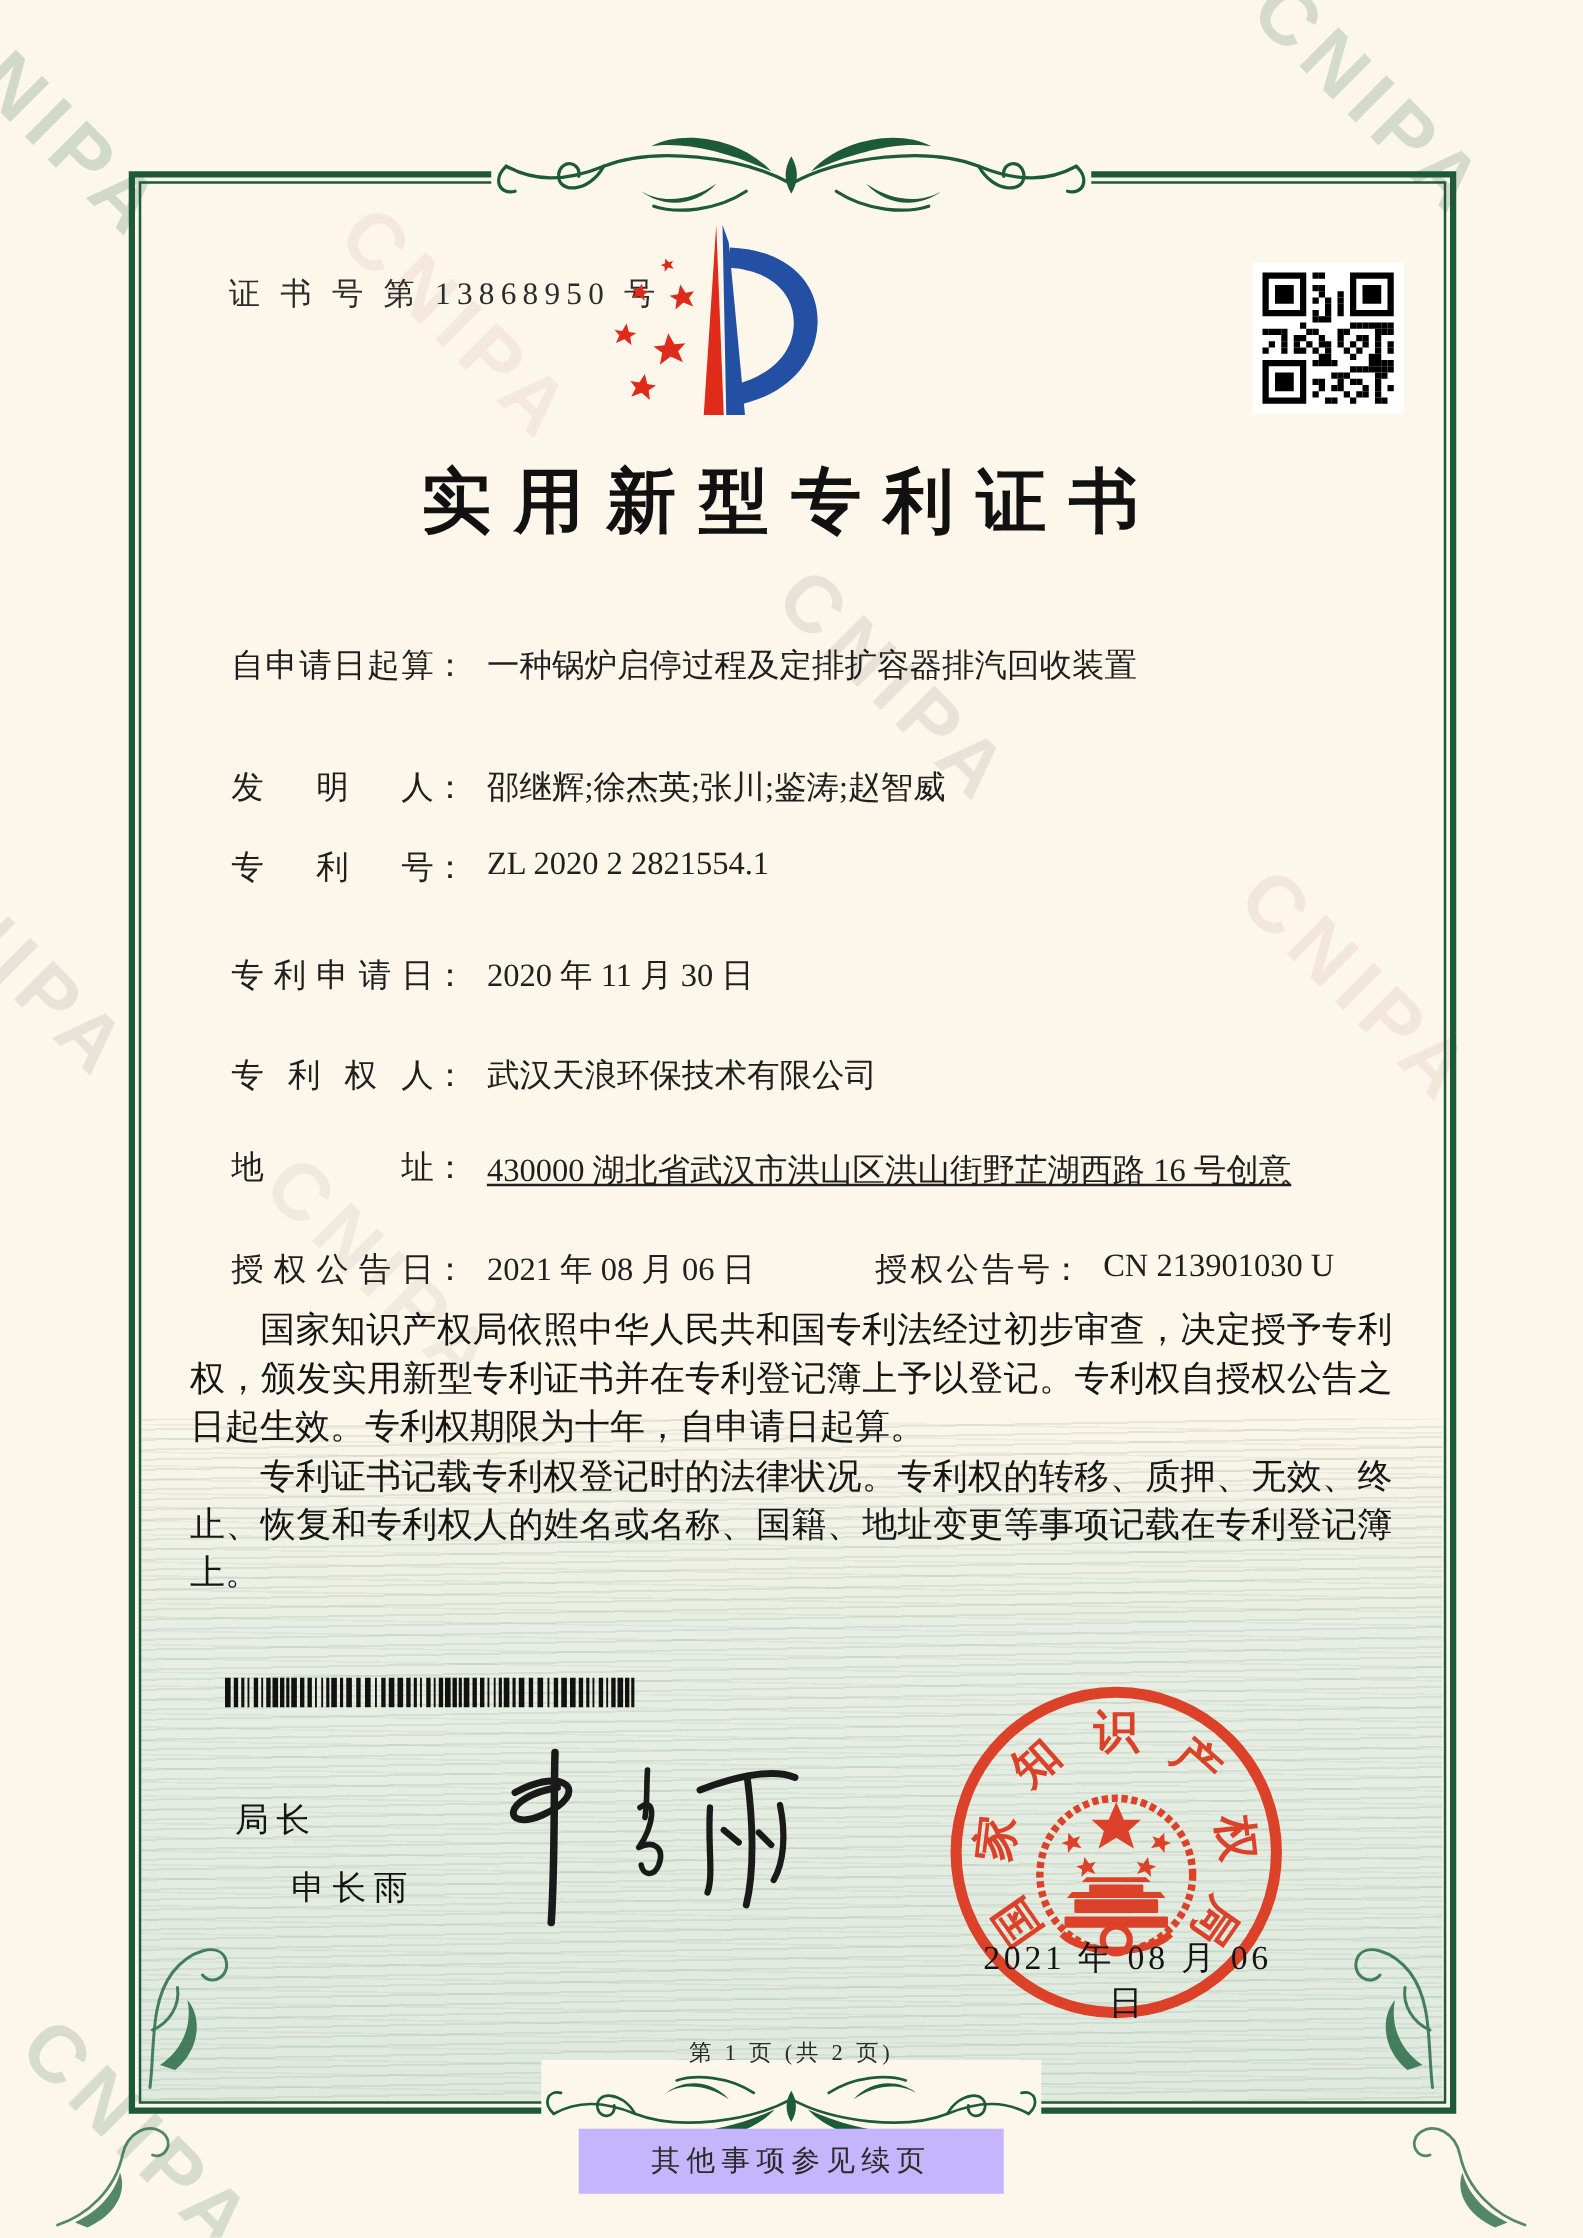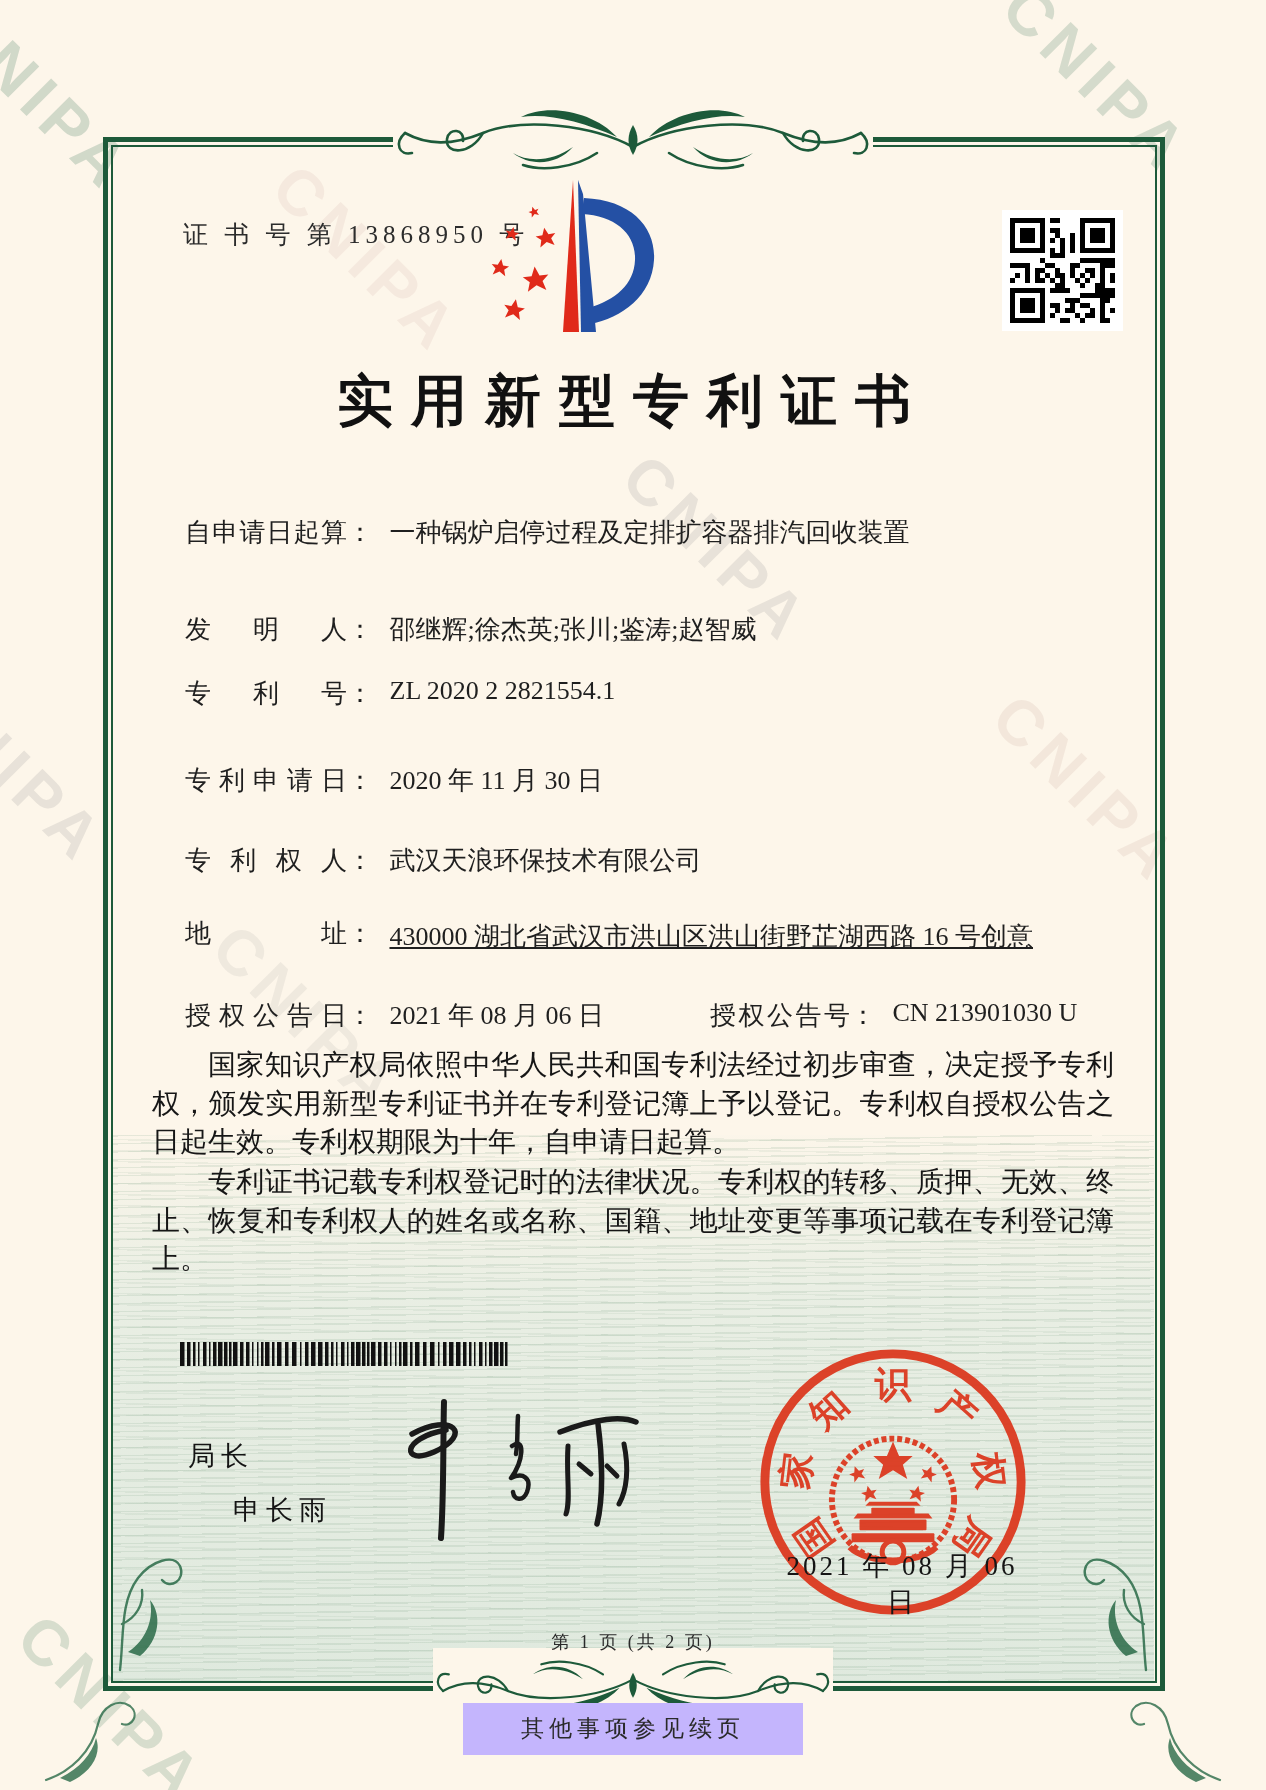--- a/index.html
+++ b/index.html
@@ -48,21 +48,21 @@
   
   .field{left:185px;font-size:26px;z-index:3;white-space:nowrap;}
   .flabel{
     display:inline-block;width:162px;
     text-align:justify;text-align-last:justify;
     vertical-align:top;
   }
   .fcolon{display:inline-block;vertical-align:top;}
   .fvalue{display:inline-block;margin-left:10px;vertical-align:top;}
   .fvalue .vline{display:block;text-decoration:underline;}
-  .grant-group2{position:absolute;left:515px;top:0;white-space:nowrap;margin-left:10px;}
+  .grant-group2{position:absolute;left:515px;top:0;white-space:nowrap;}
   .grant-group2 .flabel{width:140px;}
   
   .para{
     left:152px;width:962px;font-size:28px;line-height:38.5px;
     text-indent:2em;z-index:3;text-align:justify;color:#161616;
   }
   
   .barcode{left:180px;top:1342px;z-index:3;}
   .signer{left:188px;font-size:27px;letter-spacing:6px;z-index:3;color:#141414;}
   .sign-script{left:360px;top:1388px;z-index:4;}

